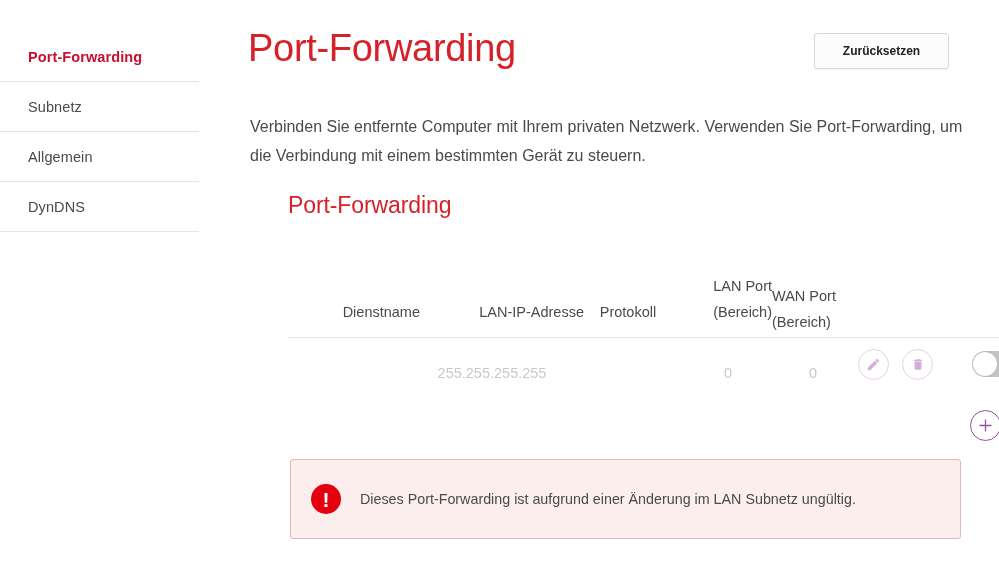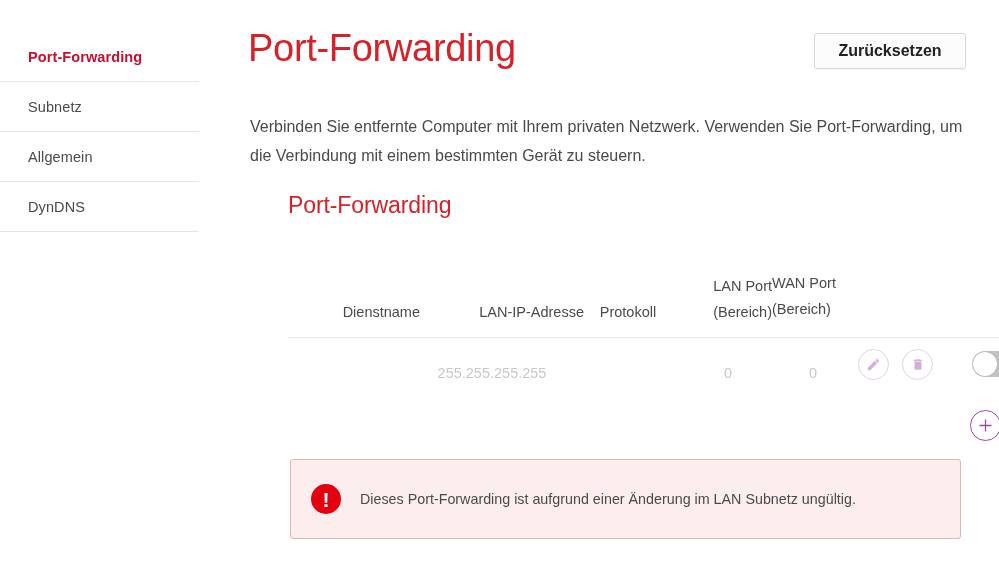--- a/index.html
+++ b/index.html
@@ -64,27 +64,27 @@
     font-weight: normal;
     letter-spacing: -0.3px;
     line-height: 48px;
     margin: 0;
   }
 
   .reset-btn {
     position: absolute;
     left: 566px;
     top: 33px;
-    width: 152px;
+    width: 135px;
     height: 36px;
     background: #fcfcfc;
     border: 1px solid #d8d8d8;
     border-radius: 3px;
     font-family: "Liberation Sans", sans-serif;
-    font-size: 16px;
+    font-size: 12px;
     font-weight: bold;
     color: #222222;
     cursor: pointer;
     box-shadow: 0 1px 1px rgba(0,0,0,0.04);
   }
 
   .intro {
     position: absolute;
     left: 2px;
     top: 96px;
@@ -121,21 +121,21 @@
     position: absolute;
     bottom: 12px;
     font-size: 14.5px;
     color: #4a4a4a;
     line-height: 26px;
   }
   .th-service   { left: 8px;    width: 124px; text-align: right; }
   .th-ip        { left: 136px; width: 160px; text-align: right; }
   .th-proto     { left: 284px; width: 112px; text-align: center; }
   .th-lanport   { left: 396px; width: 88px;  text-align: right; }
-  .th-wanport   { left: 484px; width: 82px;  text-align: left; bottom: 15px; }
+  .th-wanport   { left: 484px; width: 82px;  text-align: left; bottom: 2px; }
 
   .trow {
     position: relative;
     height: 56px;
   }
   .td {
     position: absolute;
     top: 16px;
     font-size: 14.5px;
     color: #c9c9c9;

